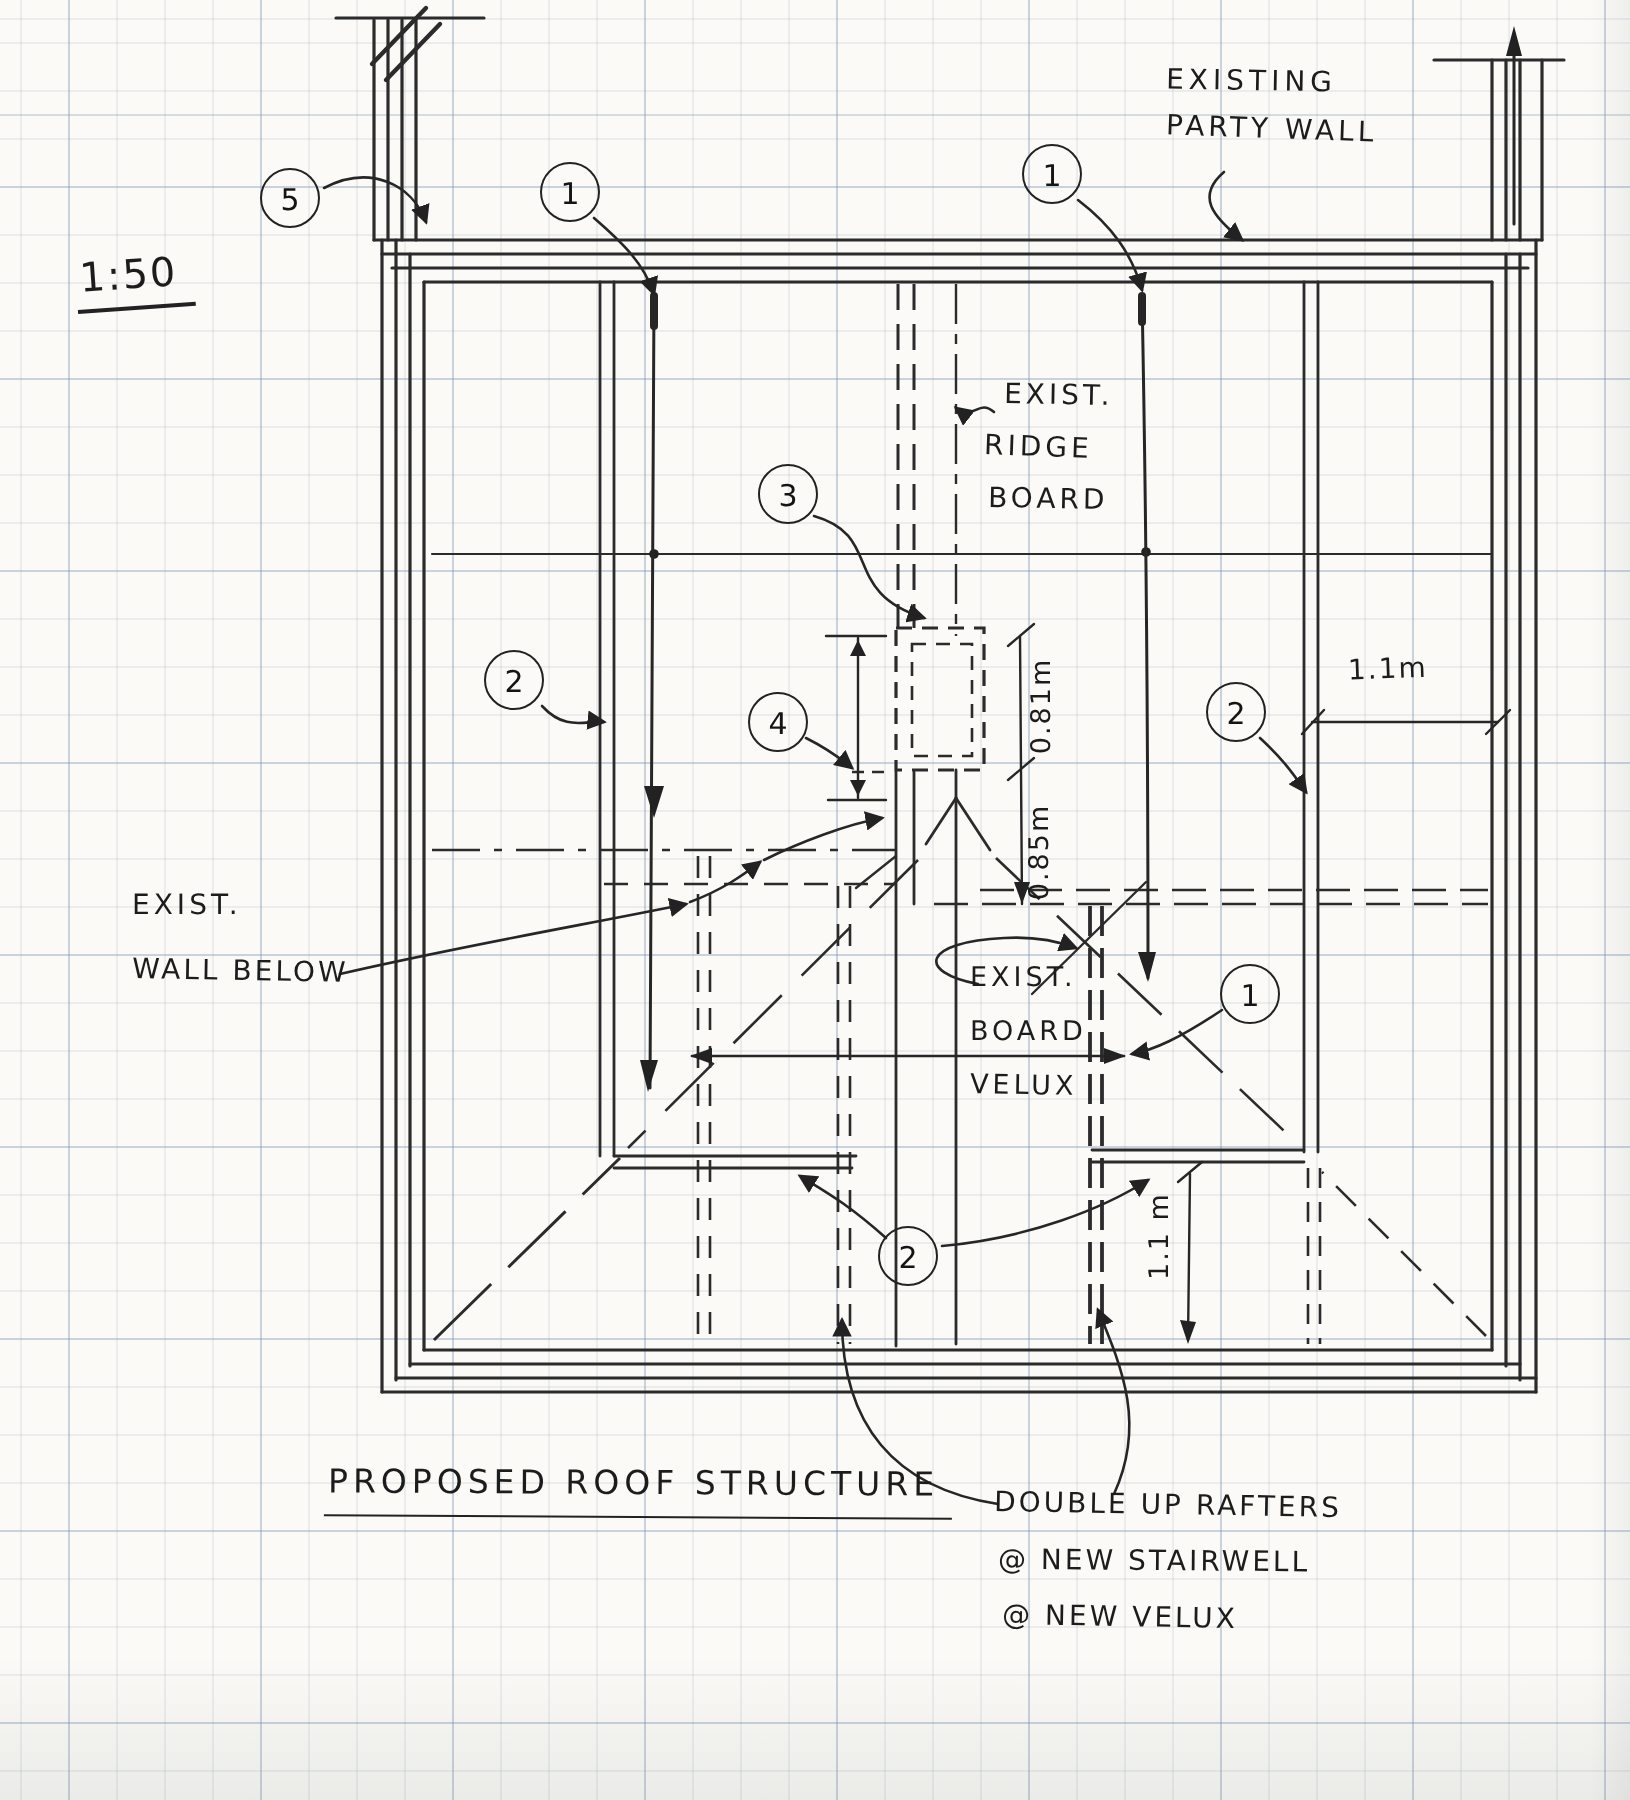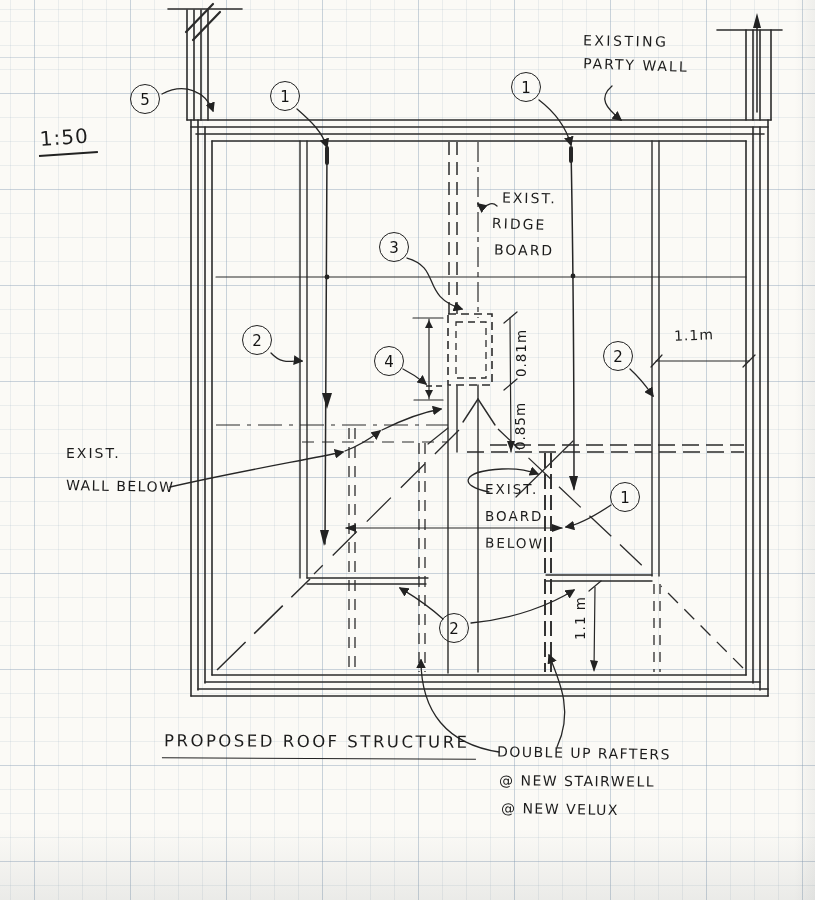--- a/index.html
+++ b/index.html
@@ -195,21 +195,21 @@
 
 <div class="lbl" style="left:502px;top:191px;transform:rotate(1deg);">EXIST.</div>
 <div class="lbl" style="left:492px;top:217px;transform:rotate(2deg);">RIDGE</div>
 <div class="lbl" style="left:494px;top:243px;transform:rotate(1deg);">BOARD</div>
 
 <div class="lbl" style="left:66px;top:446px;">EXIST.</div>
 <div class="lbl" style="left:66px;top:479px;letter-spacing:1.5px;transform:rotate(1deg);">WALL BELOW</div>
 
 <div class="lbl" style="left:485px;top:482px;font-size:13.5px;">EXIST.</div>
 <div class="lbl" style="left:485px;top:509px;font-size:13.5px;">BOARD</div>
-<div class="lbl" style="left:485px;top:536px;font-size:13.5px;transform:rotate(1deg);">BELOW</div>
+<div class="lbl" style="left:485px;top:536px;font-size:13.5px;transform:rotate(1deg);">VELUX</div>
 
 <div class="lbl" style="left:674px;top:328px;letter-spacing:1px;transform:rotate(-2deg);">1.1m</div>
 
 <div class="lbl rot" style="left:491px;top:344px;">0.81m</div>
 <div class="lbl rot" style="left:490px;top:417px;">0.85m</div>
 <div class="lbl rot" style="left:550px;top:609px;">1.1 m</div>
 
 <div class="lbl title" style="left:162px;top:733px;">PROPOSED ROOF STRUCTURE</div>
 
 <div class="lbl" style="left:497px;top:746px;letter-spacing:1.5px;transform:rotate(1deg);">DOUBLE UP RAFTERS</div>

